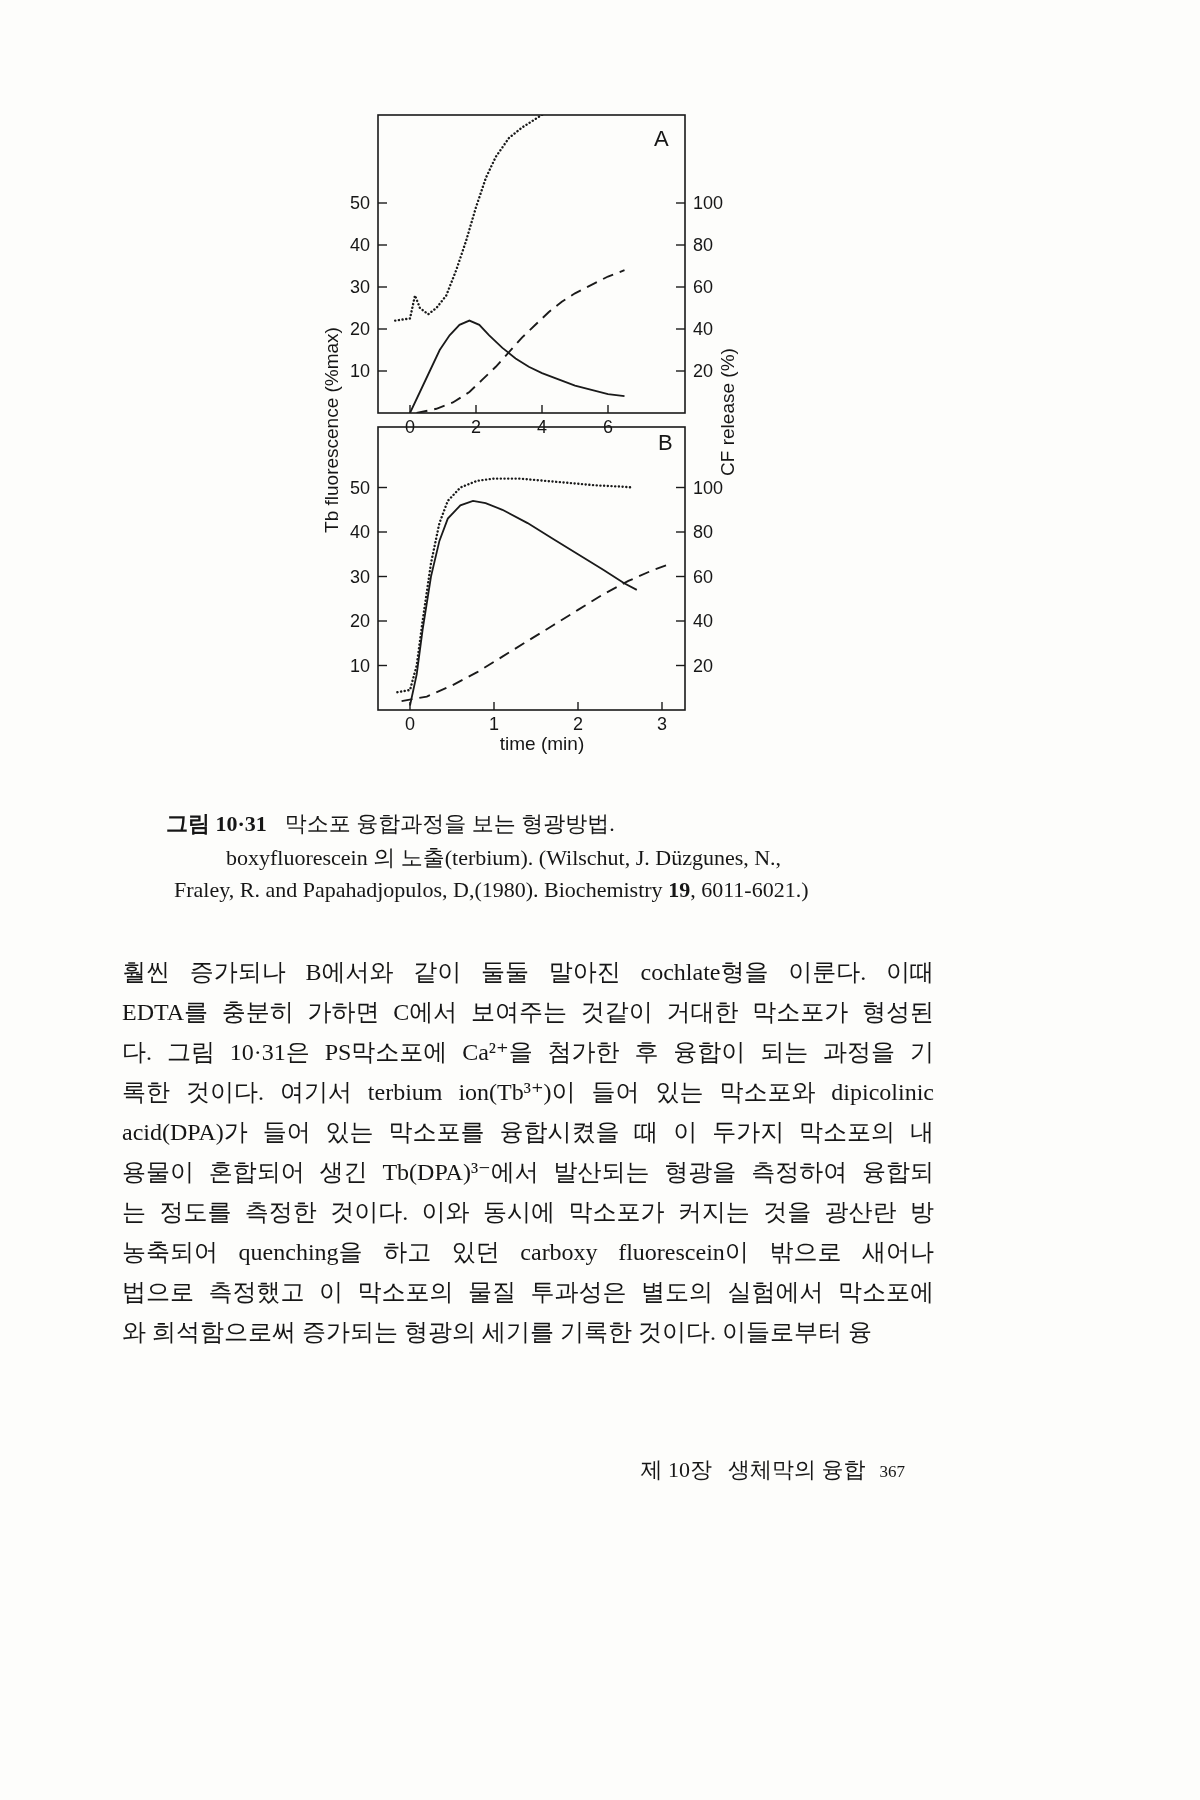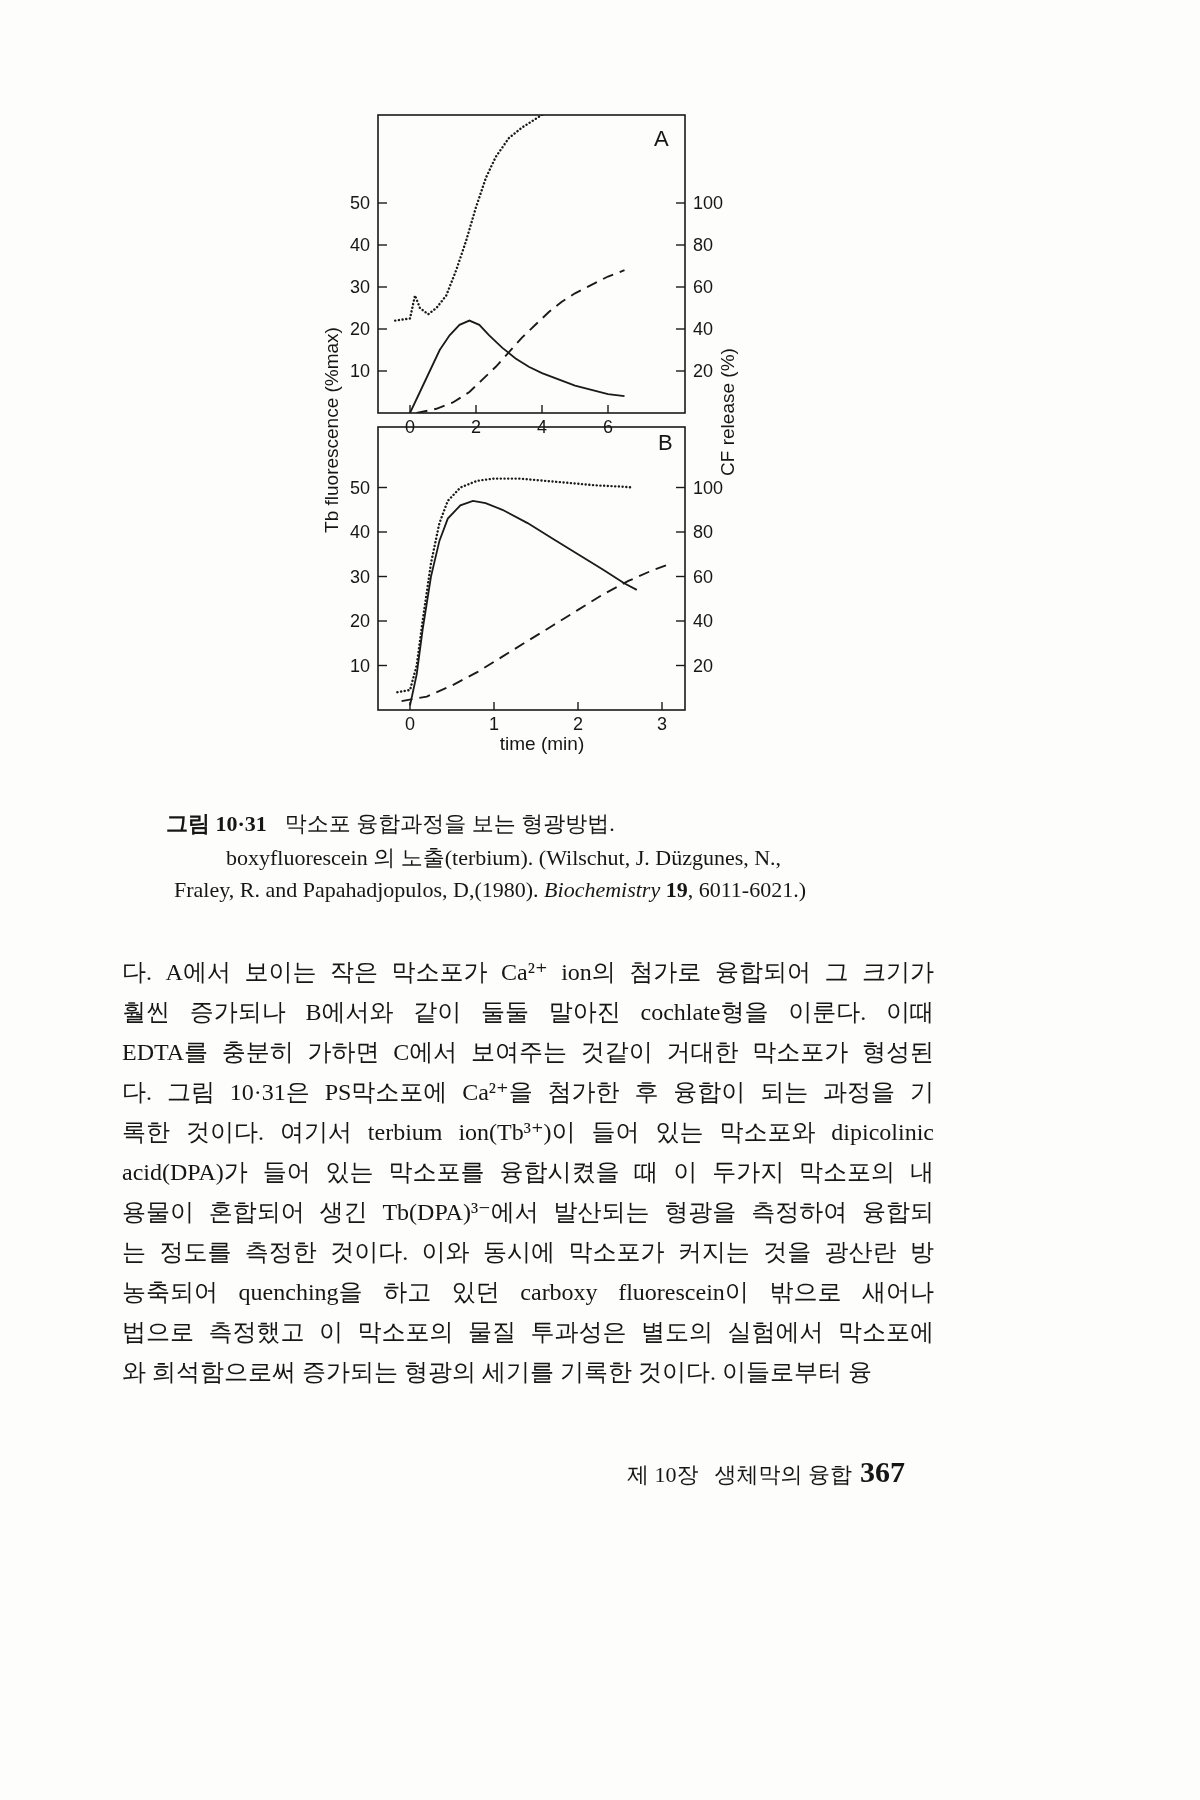--- a/index.html
+++ b/index.html
@@ -18,34 +18,34 @@
   .figure-svg .panel-letter{font-size:22px;}
   .caption{
     position:absolute;left:166px;top:808px;width:830px;
     font-size:22px;line-height:32px;
   }
   .cap-line1{margin-bottom:2px;}
   .cap-label{font-weight:bold;margin-right:18px;}
   .cap-line2{margin-left:36px;}
   .cap-line3{margin-left:60px;}
   .cap-line4{margin-left:8px;}
-  .italic{font-style:italic;}
+  .italic{}
   .bold{font-weight:bold;}
   .body-text{
     position:absolute;left:122px;top:952px;width:812px;
     font-size:24px;line-height:40px;
   }
   .body-line{text-align:justify;text-align-last:justify;}
   .body-line.last{text-align-last:auto;}
   .footer{
     position:absolute;top:1455px;right:295px;
     font-size:22px;white-space:nowrap;
   }
   .footer .chapter{margin-right:16px;}
-  .footer .page-num{font-weight:bold;margin-left:8px;font-size:30px;}
+  .footer .page-num{font-weight:normal;margin-left:14px;font-size:17px;}
 </style>
 </head>
 <body>
 
 <div class="page">
 
   <svg class="figure-svg" id="fusion-figure" width="470" height="670" viewBox="0 0 470 670">
       <g>
         <rect x="78" y="15" width="307" height="298" fill="none" stroke="#1a1a1a" stroke-width="1.6"></rect>
         <line x1="110" y1="313" x2="110" y2="305" stroke="#1a1a1a" stroke-width="1.4"></line>
@@ -131,21 +131,20 @@
     <div class="cap-line1">
       <span class="cap-label">그림 10·31</span><span>막소포 융합과정을 보는 형광방법.</span>
     </div>
     <div class="cap-line3">boxyfluorescein 의  노출(terbium). (Wilschut, J. Düzgunes, N.,</div>
     <div class="cap-line4">
       <span>Fraley, R. and Papahadjopulos, D,(1980). </span><span class="italic">Biochemistry</span><span class="bold"> 19</span><span>, 6011-6021.)</span>
     </div>
   </div>
 
   <div class="body-text">
-    <div class="body-line">다. A에서 보이는 작은 막소포가 Ca²⁺ ion의 첨가로 융합되어 그 크기가</div>
     <div class="body-line">훨씬 증가되나 B에서와 같이 둘둘 말아진 cochlate형을 이룬다. 이때</div>
     <div class="body-line">EDTA를 충분히 가하면 C에서 보여주는 것같이 거대한 막소포가 형성된</div>
     <div class="body-line">다. 그림 10·31은 PS막소포에 Ca²⁺을 첨가한 후 융합이 되는 과정을 기</div>
     <div class="body-line">록한 것이다. 여기서 terbium ion(Tb³⁺)이 들어 있는 막소포와 dipicolinic</div>
     <div class="body-line">acid(DPA)가 들어 있는 막소포를 융합시켰을 때 이 두가지 막소포의 내</div>
     <div class="body-line">용물이 혼합되어 생긴 Tb(DPA)³⁻에서 발산되는 형광을 측정하여 융합되</div>
     <div class="body-line">는 정도를 측정한 것이다. 이와 동시에 막소포가 커지는 것을 광산란 방</div>
     <div class="body-line">농축되어 quenching을 하고 있던 carboxy fluorescein이 밖으로 새어나</div>
     <div class="body-line">법으로 측정했고 이 막소포의 물질 투과성은 별도의 실험에서 막소포에</div>
     <div class="body-line last">와 희석함으로써 증가되는 형광의 세기를 기록한 것이다. 이들로부터 융</div>

